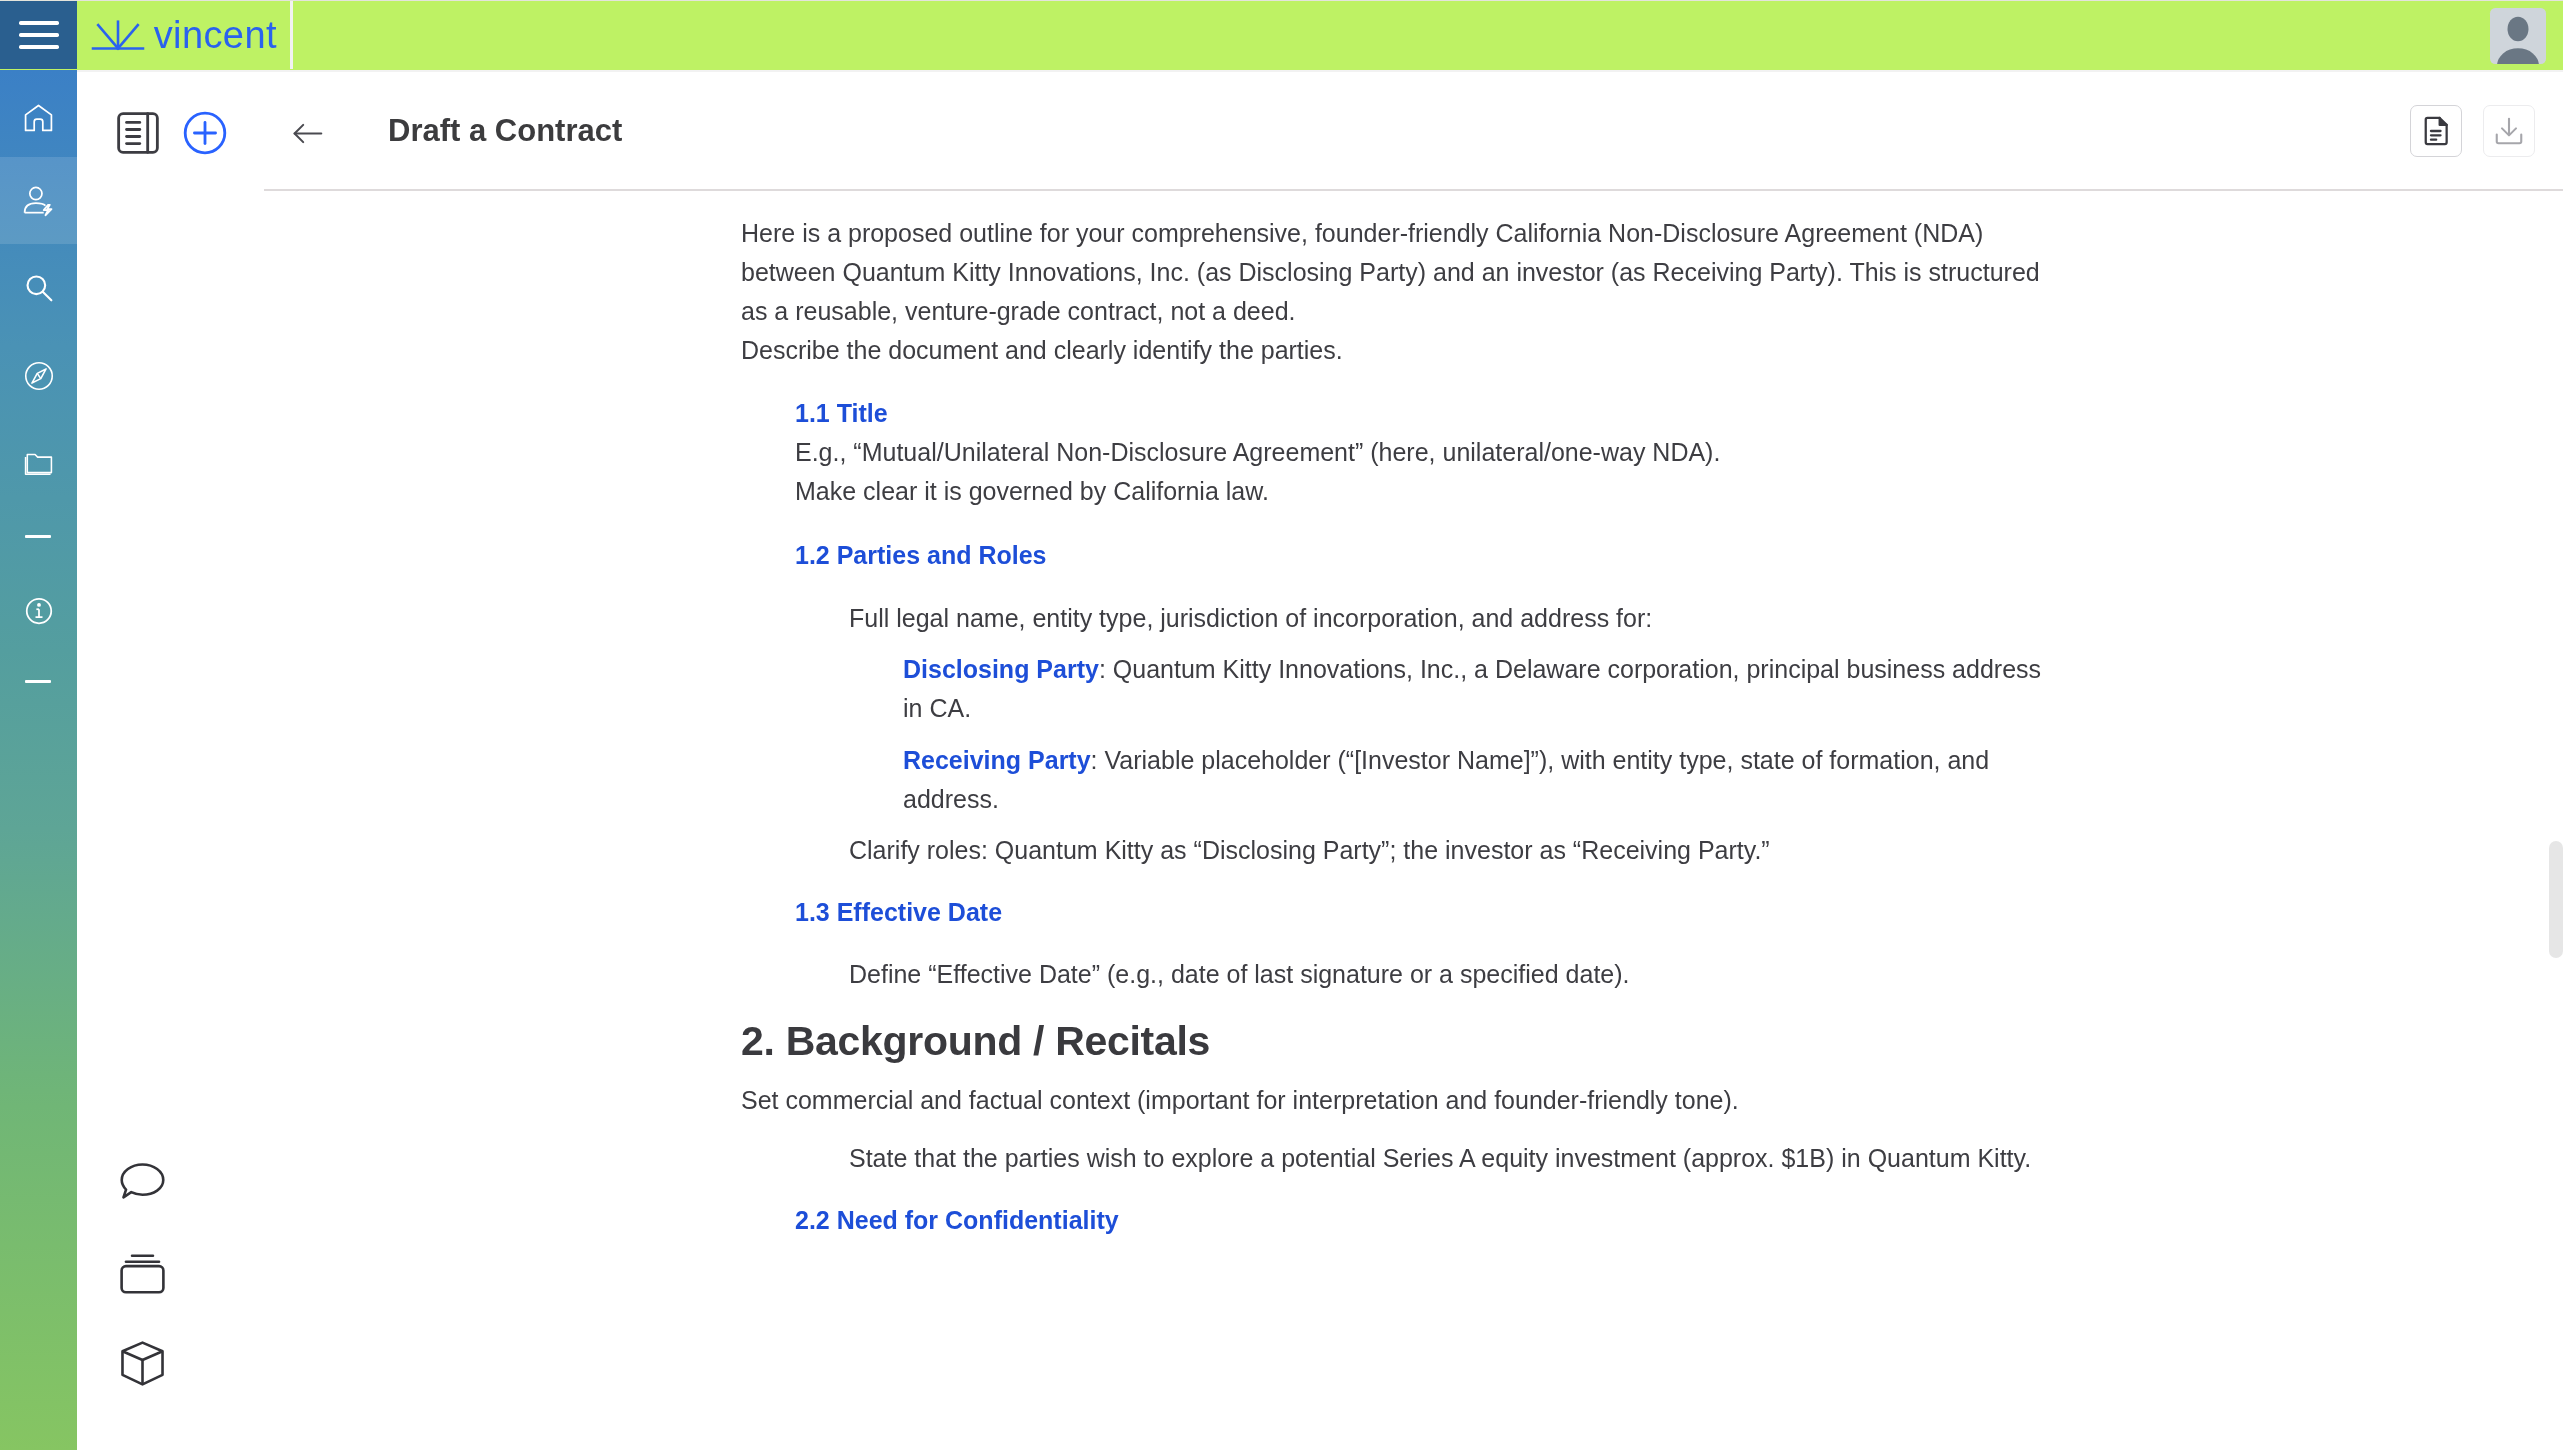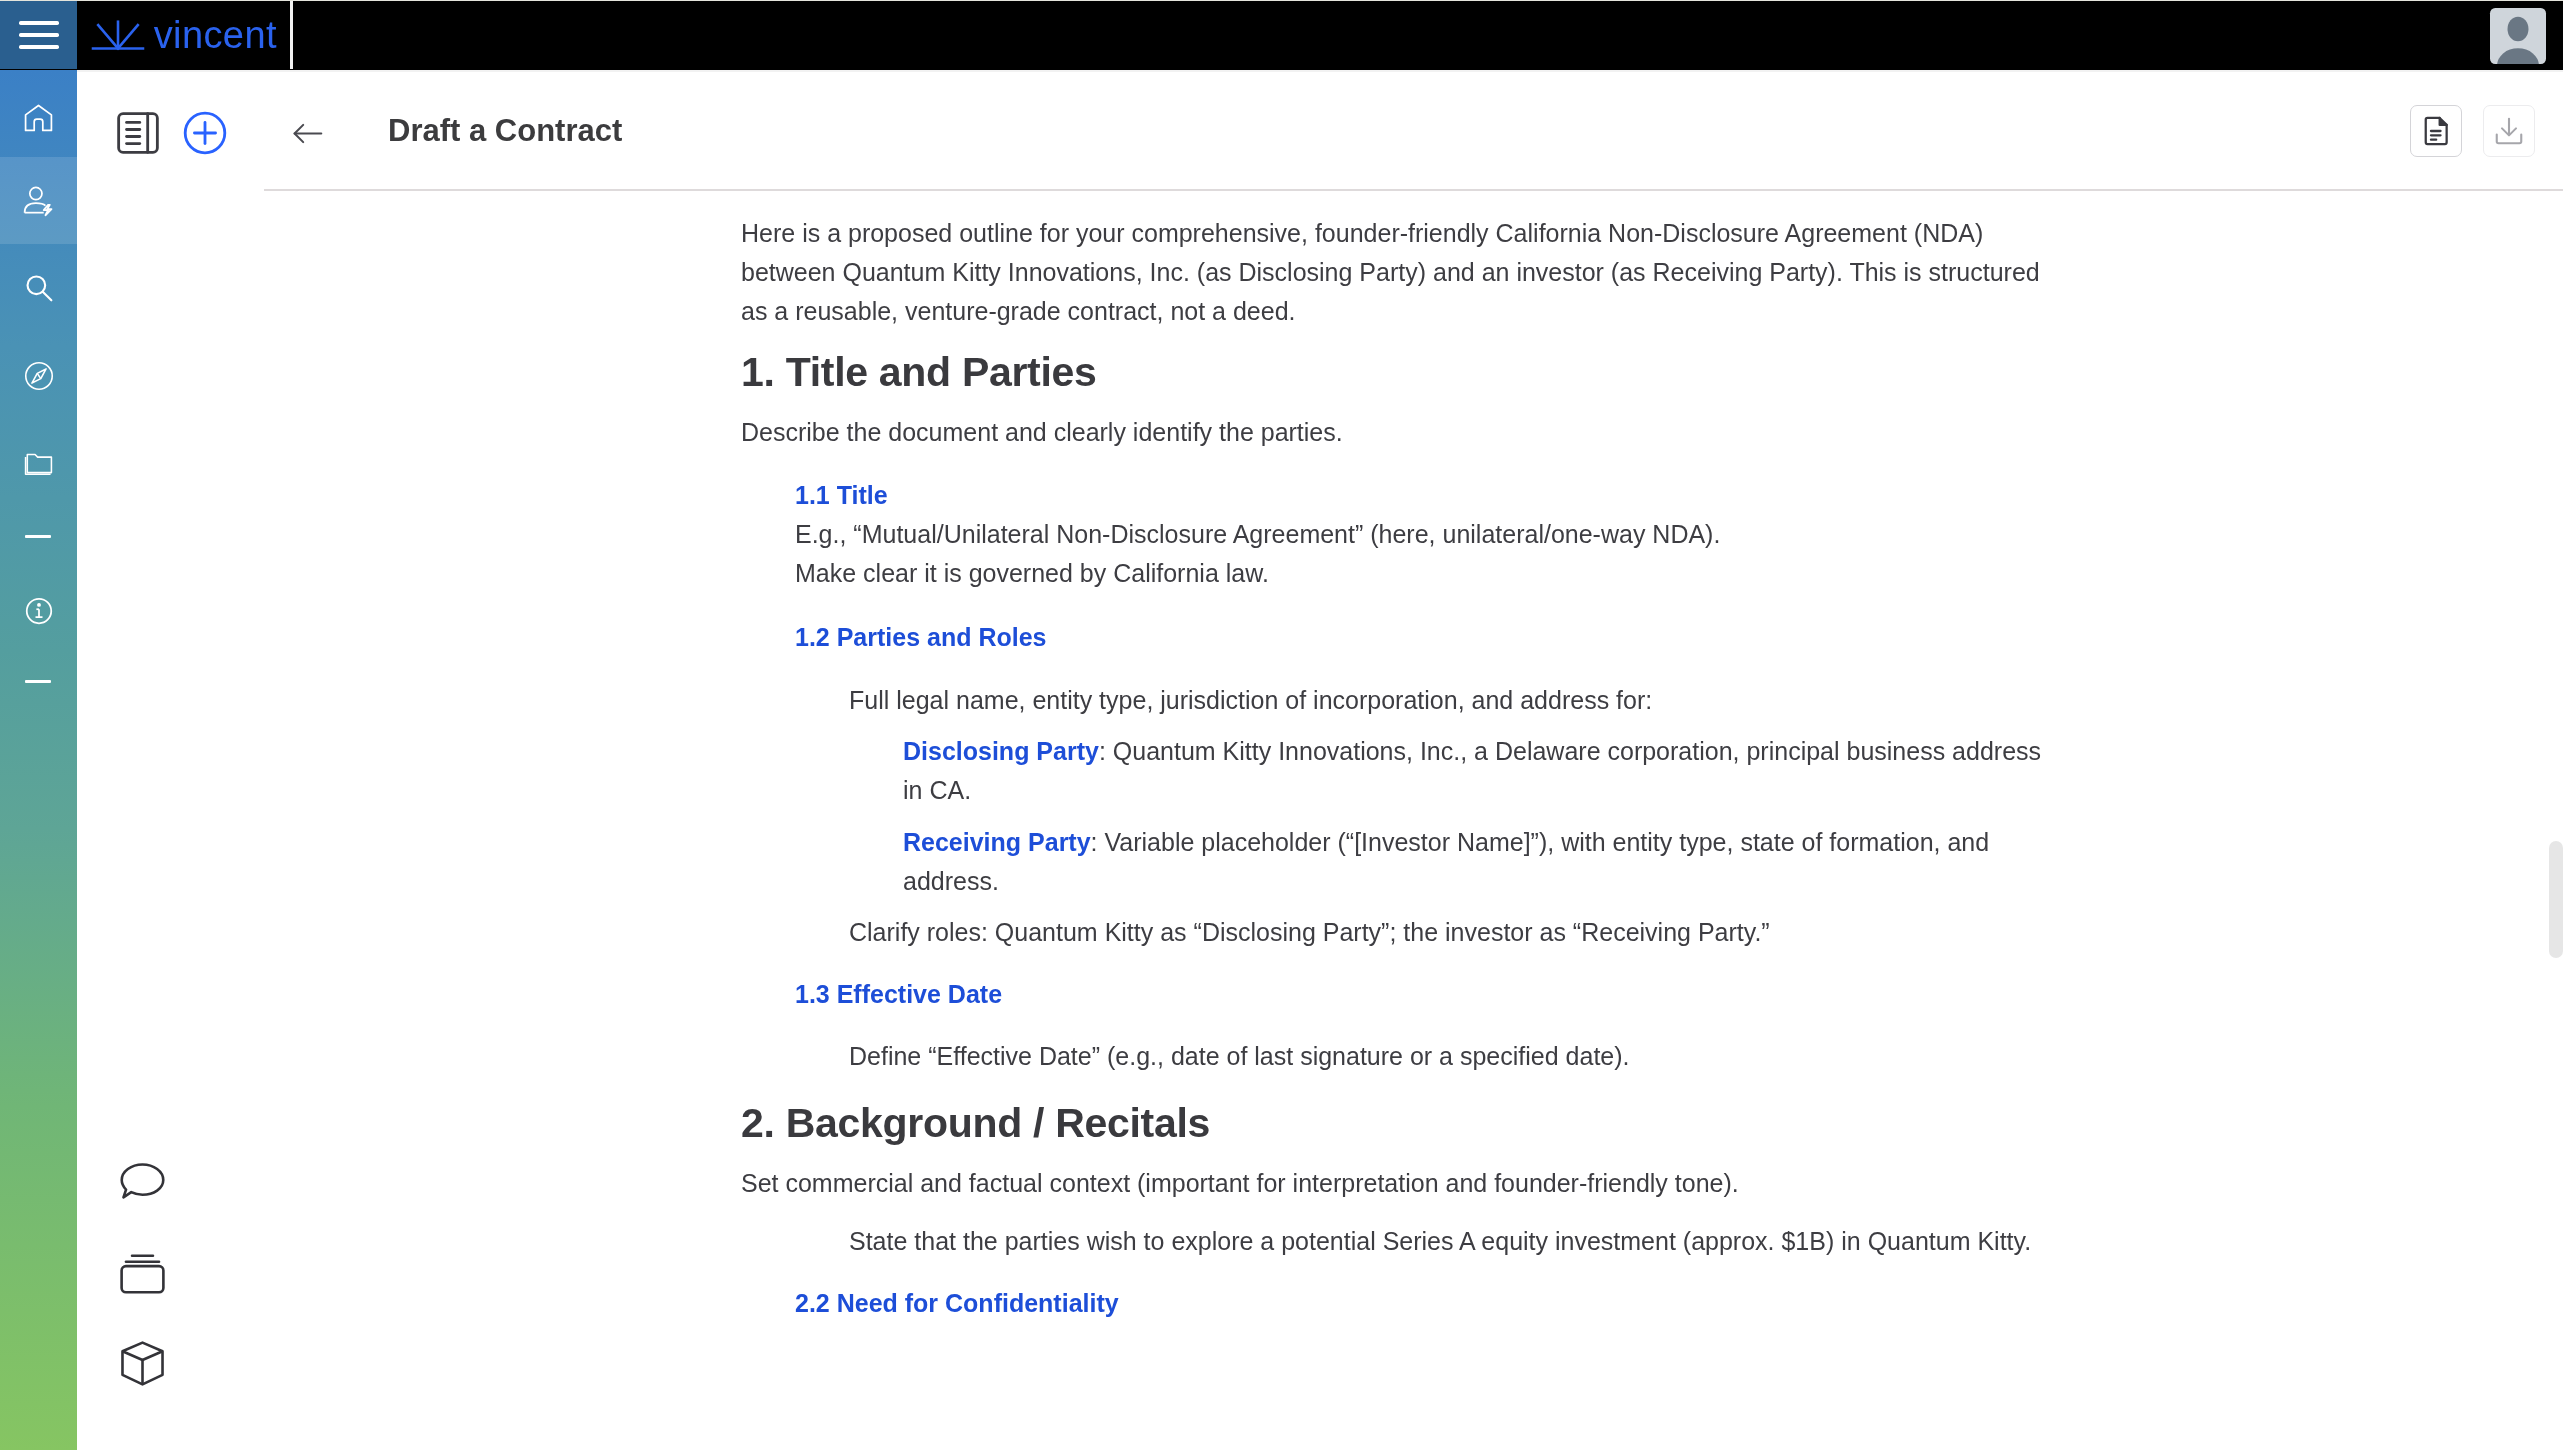--- a/index.html
+++ b/index.html
@@ -1,20 +1,20 @@
 <!DOCTYPE html>
 <html style="font-size:14px"><head>
 <meta charset="utf-8">
 <style>
   * { box-sizing: border-box; margin: 0; padding: 0; }
   html, body { width: 2563px; height: 1451px; overflow: hidden; background: #ffffff; }
   body { position: relative; font-family: "Liberation Sans", "DejaVu Sans", sans-serif; color: #3c3c40; }
 
   
-  .topbar { position: absolute; left: 0; top: 0; width: 2563px; height: 72px; border-top: 1.7px solid #e4e4dc; border-bottom: 2.6px solid #f2f2f2; background: #000000; }
+  .topbar { position: absolute; left: 0; top: 0; width: 2563px; height: 72px; border-top: 1.7px solid #e4e4dc; border-bottom: 2.6px solid #f2f2f2; background: #bef264; }
   .hamburger { position: absolute; left: 0; top: 0; width: 77px; height: 68px; background: #2a5f8f; display: flex; flex-direction: column; justify-content: center; align-items: center; gap: 8.7px; cursor: pointer; }
   .hamburger span { display: block; width: 40px; height: 3.5px; border-radius: 1.7px; background: #ffffff; }
   .logo { position: absolute; left: 91px; top: 12.2px; height: 44px; display: flex; align-items: center; gap: 8.7px; }
   .logo-text { font-size: 38px; color: #2a62ee; font-weight: 400; letter-spacing: 0.4px; line-height: 1; }
   .logo-divider { position: absolute; left: 290px; top: 0; width: 2.6px; height: 68px; background: #f2f2f2; }
   .avatar { position: absolute; left: 2490px; top: 7px; width: 56px; height: 56px; border-radius: 5.2px; background: #cfd5db; overflow: hidden; cursor: pointer; }
 
   
   .rail { position: absolute; left: 0; top: 70px; width: 77px; height: 1381px;
           background: linear-gradient(180deg, #3b80c6 0%, #4a92b5 20%, #549e9f 42%, #5ea596 55%, #70b676 75%, #86c562 100%); }
@@ -186,21 +186,20 @@
       <line x1="17" y1="2" x2="17" y2="20"></line>
       <polyline points="9,13 17,21 25,13"></polyline>
       <path d="M3 20 L3 28 Q3 30 5 30 L29 30 Q31 30 31 28 L31 20"></path>
     </svg>
   </div>
 </div>
 
 <main class="content">
   <p class="intro">Here is a proposed outline for your comprehensive, founder-friendly California Non-Disclosure Agreement (NDA) between Quantum Kitty Innovations, Inc. (as Disclosing Party) and an investor (as Receiving Party). This is structured as a reusable, venture-grade contract, not a deed.</p>
 
-  <h2>1. Title and Parties</h2>
   <p class="section-desc">Describe the document and clearly identify the parties.</p>
 
   <ul>
     <li class="lvl1 bullet">
       <div class="strong">1.1 Title</div>
       <div>E.g., “Mutual/Unilateral Non-Disclosure Agreement” (here, unilateral/one-way NDA).</div>
       <div>Make clear it is governed by California law.</div>
     </li>
     <li class="lvl1 bullet">
       <div class="strong">1.2 Parties and Roles</div>

